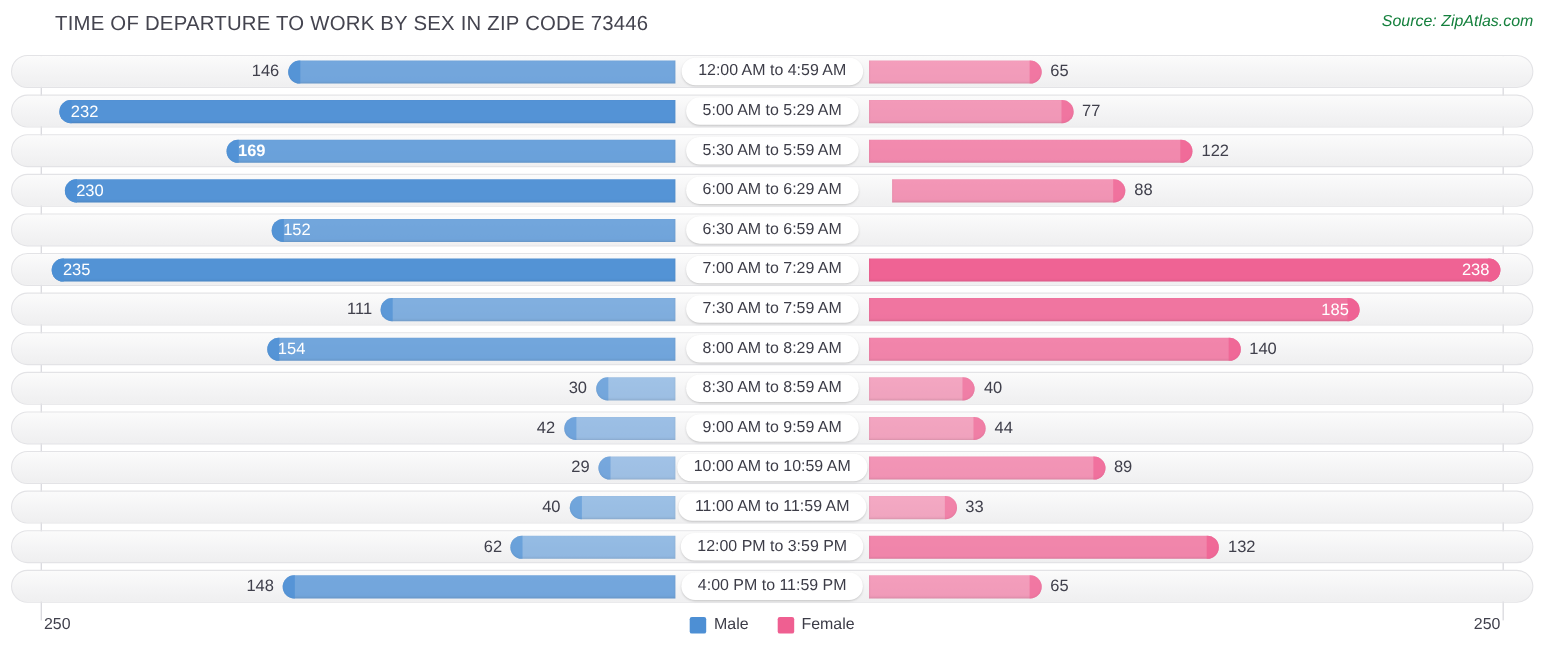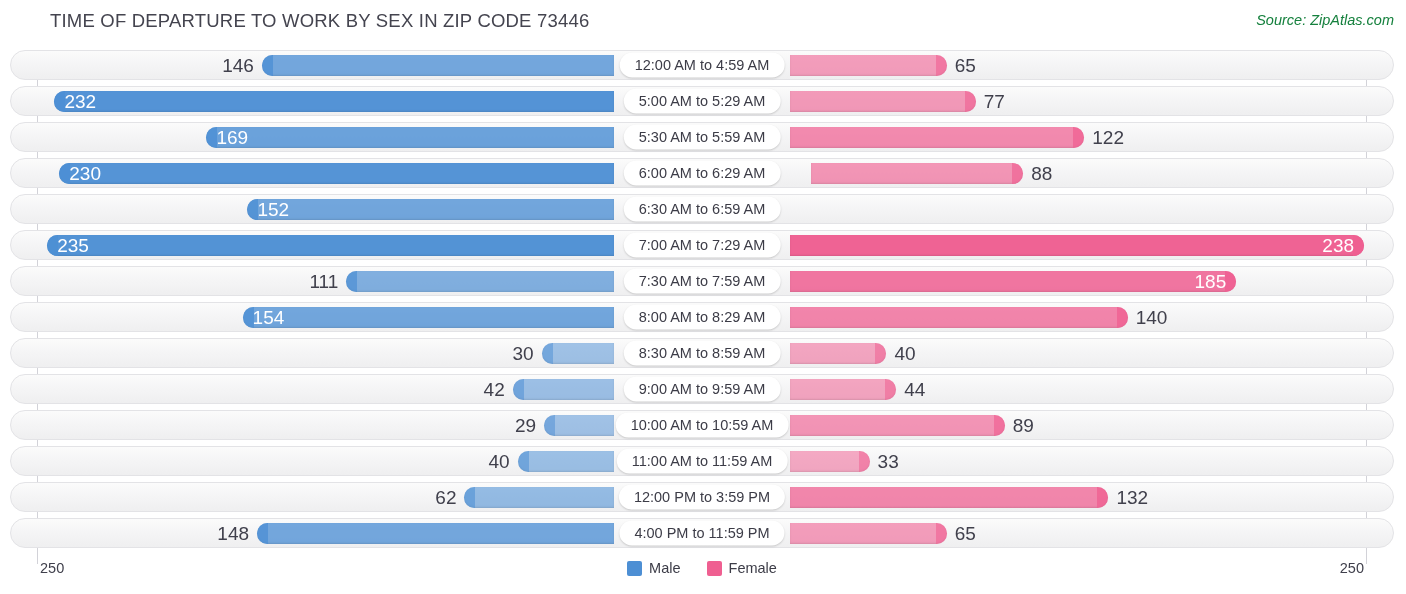--- a/index.html
+++ b/index.html
@@ -121,21 +121,21 @@
     position: absolute;
     top: 0;
     width: 11px;
     height: 21px;
     background: inherit;
   }
   .bar.male::before  { left: -0px; border-radius: 11px 0 0 11px; }
   .bar.female::before{ right: -0px; border-radius: 0 11px 11px 0; }
 
   .val {
-    font-size: 19px;
+    font-size: 15px;
     line-height: 1;
     white-space: nowrap;
     position: relative;
     z-index: 2;
   }
   .val.inside  { color: #ffffff; }
   .val.outside {
     color: #40404c;
     position: absolute;
     top: 50%;
@@ -240,21 +240,21 @@
           <div class="half right">
             <div style="position: relative; display: flex; align-items: center; width: 30.8%;">
               <div class="bar female" style="width: 100%; background: rgba(239, 95, 145, 0.62);"></div>
               <span class="val outside">77</span>
             </div>
           </div>
           <div class="center-label">5:00 AM to 5:29 AM</div>
         </div>
         <div class="row">
           <div class="half left">
-            <div style="position: relative; display: flex; align-items: center; width: 67.6%;">
+            <div style="position: relative; display: flex; align-items: center; width: 67.6%; font-weight: bold;">
               <div class="bar male" style="width: 100%; background: rgba(77, 143, 212, 0.824);">
                 <span class="val inside">169</span>
               </div>
             </div>
           </div>
           <div class="half right">
             <div style="position: relative; display: flex; align-items: center; width: 48.8%;">
               <div class="bar female" style="width: 100%; background: rgba(239, 95, 145, 0.718);"></div>
               <span class="val outside">122</span>
             </div>

